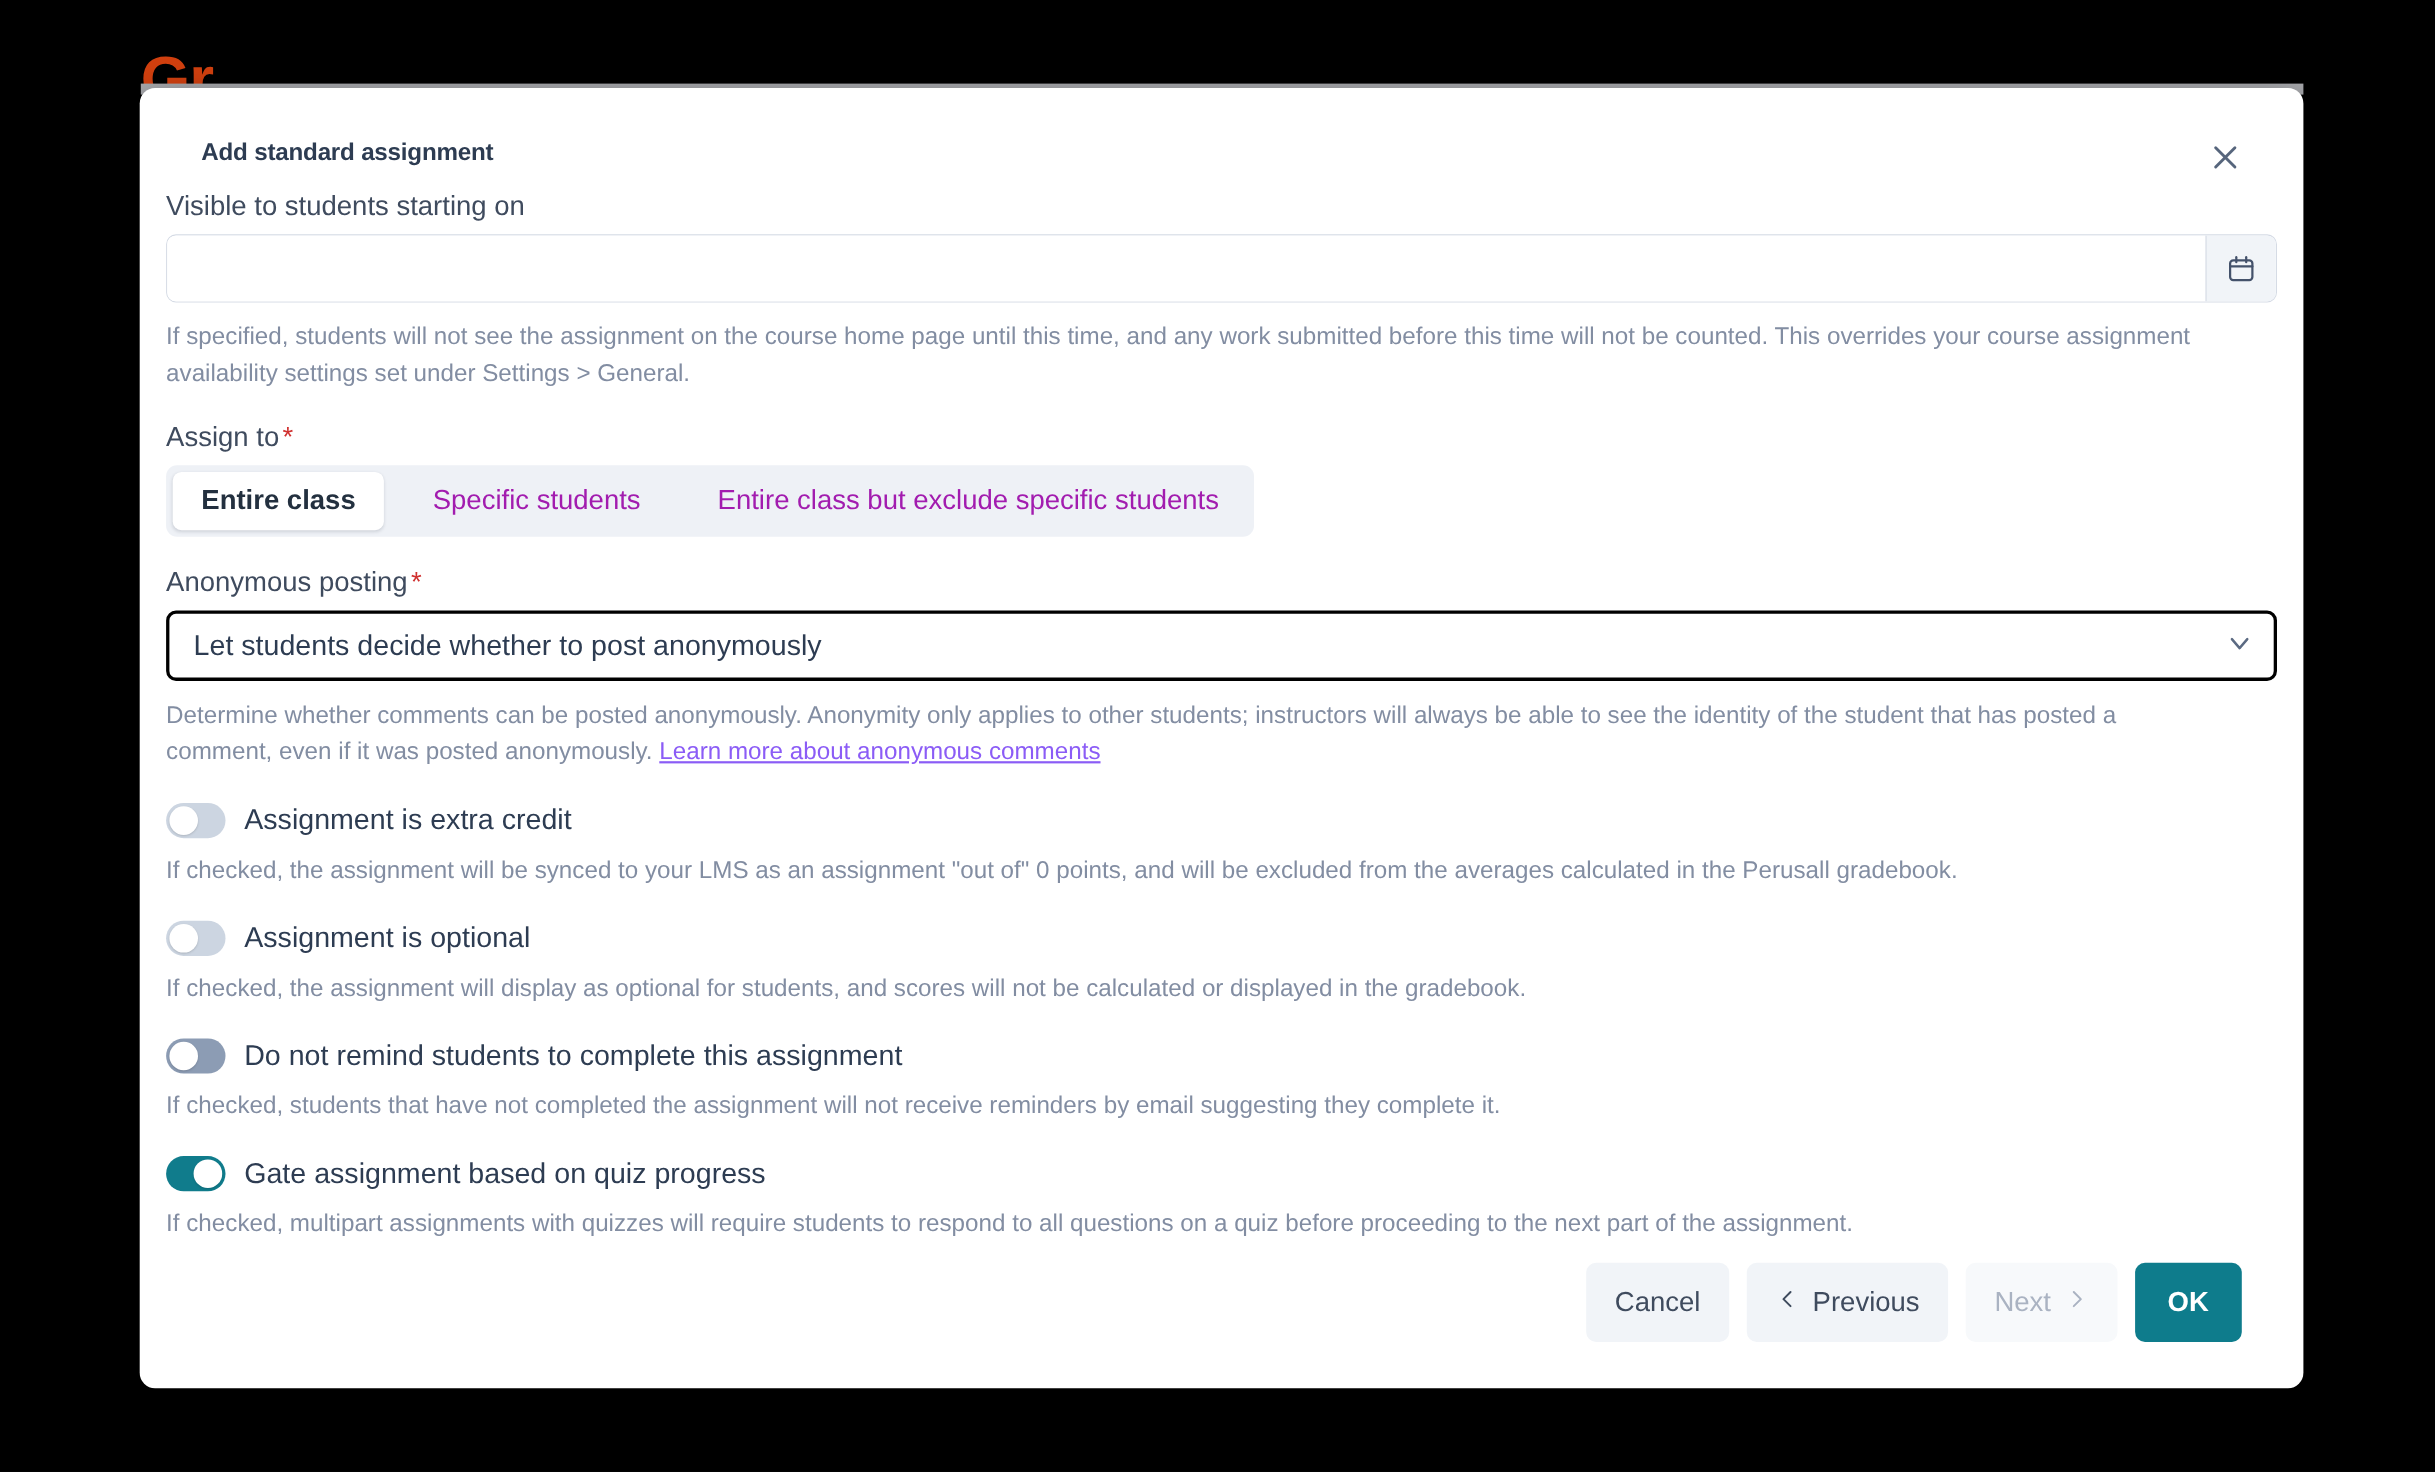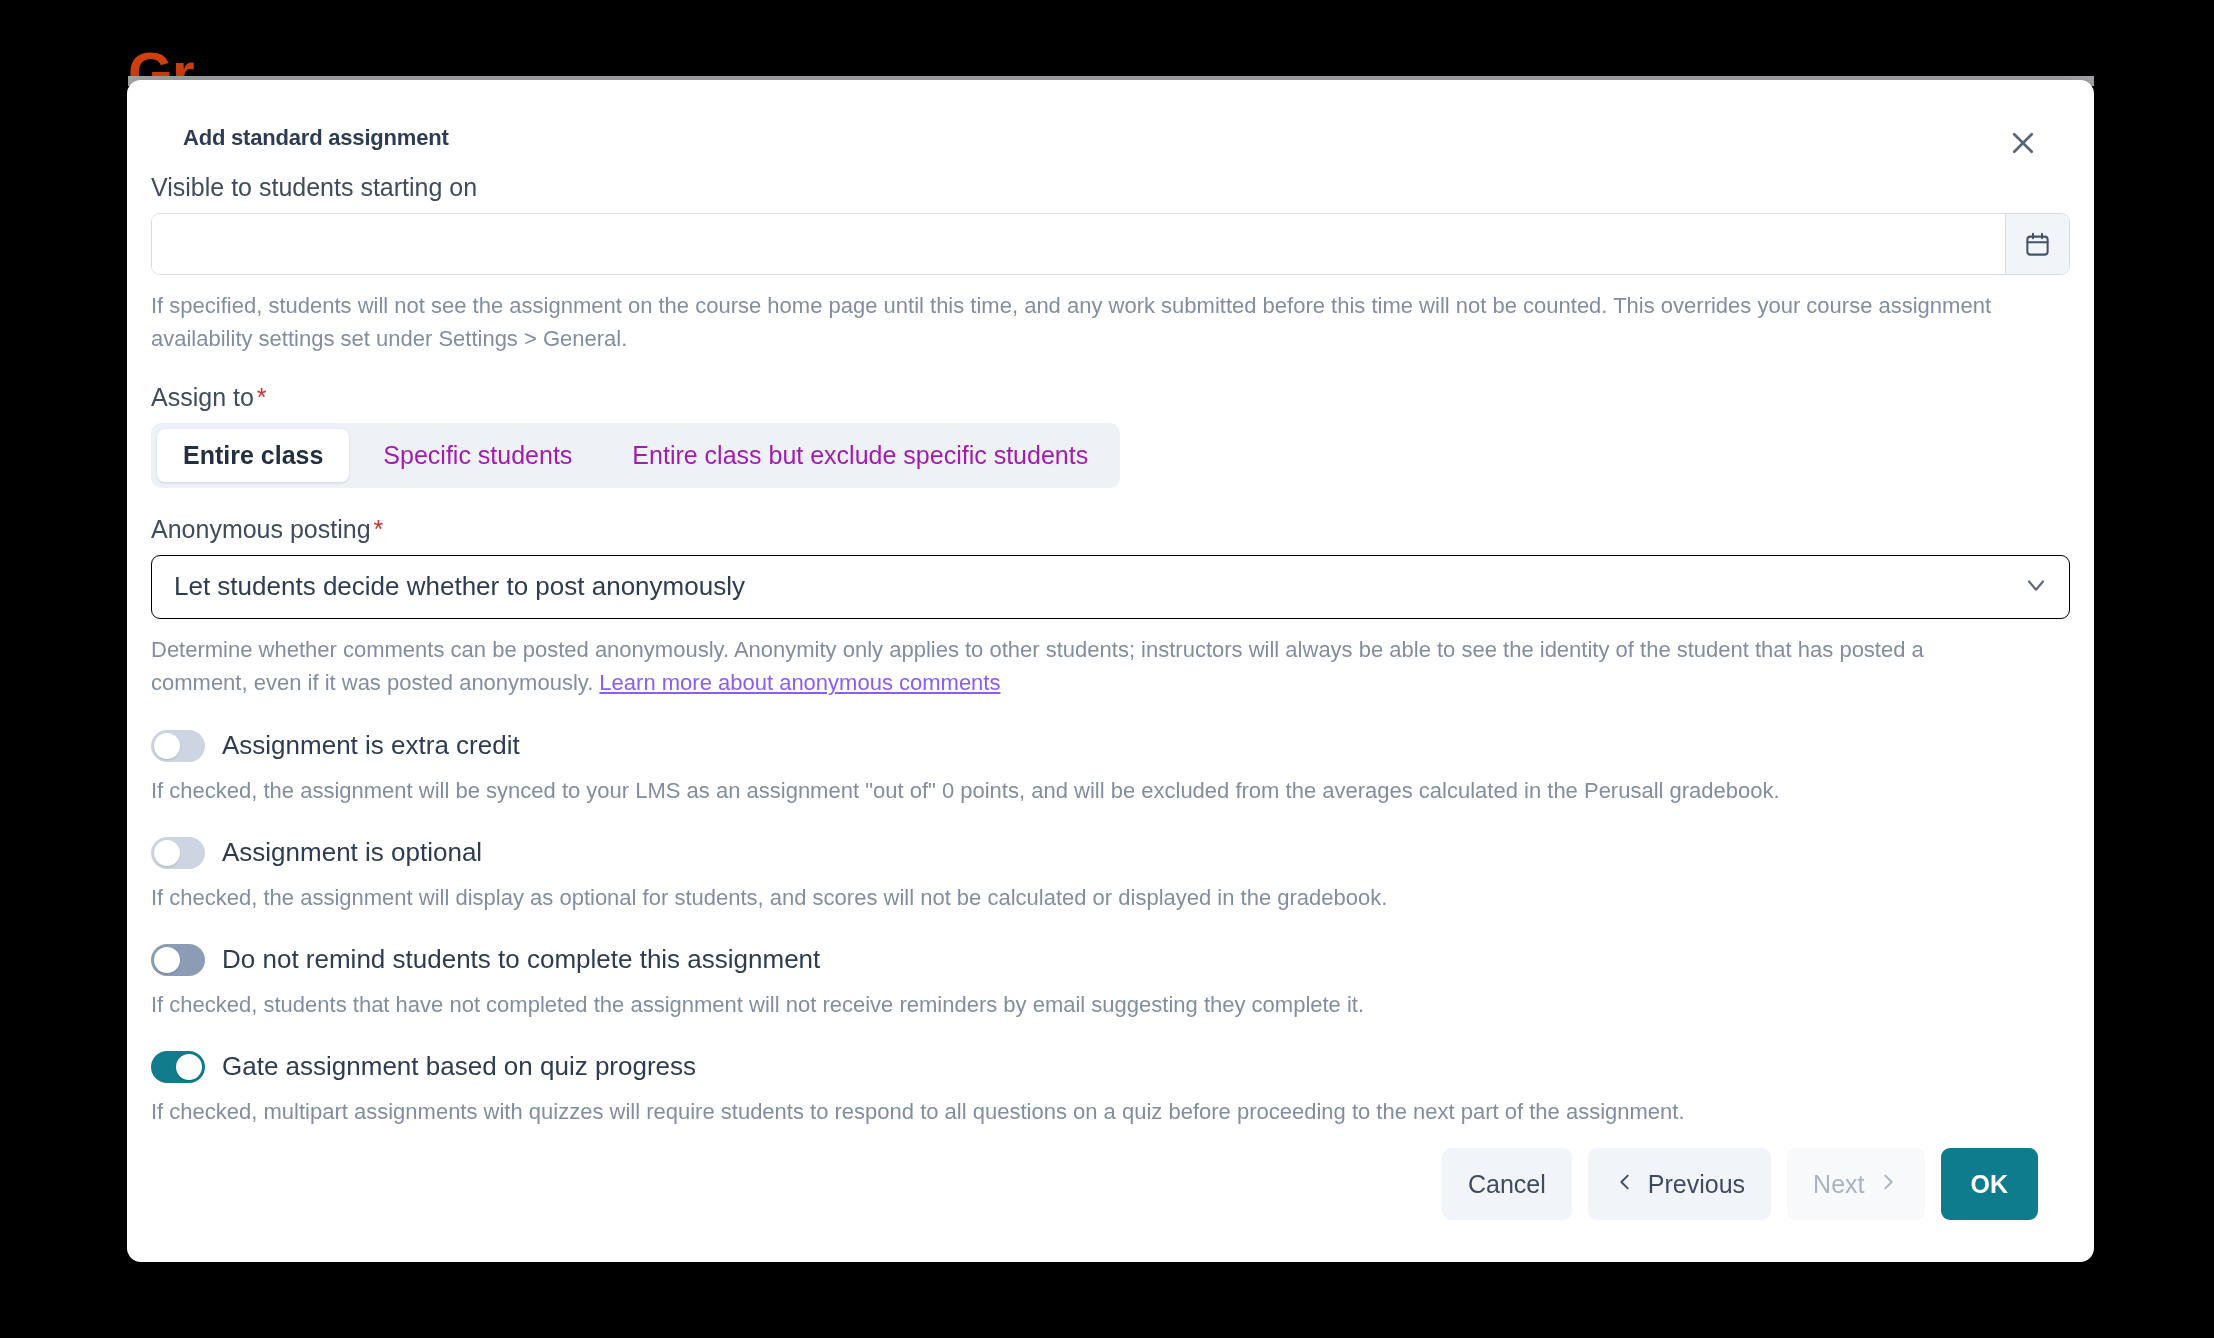--- a/index.html
+++ b/index.html
@@ -146,21 +146,21 @@
   }
 
   .spacer-lg { height: 26px; }
 
   
   .segmented {
     display: inline-flex;
     background: #eef1f6;
     border-radius: 10px;
     padding: 6px;
-    gap: 8px;
+    gap: 18px;
   }
   .seg {
     font-size: 25px;
     padding: 12px 26px;
     border-radius: 8px;
     border: none;
     background: transparent;
     color: #a21caf;
     cursor: pointer;
     font-family: "Liberation Sans", sans-serif;
@@ -175,21 +175,21 @@
 
   
   .select-wrap {
     position: relative;
     width: 100%;
     height: 64px;
   }
   .select-box {
     width: 100%;
     height: 100%;
-    border: 1px solid #000000;
+    border: 3px solid #000000;
     border-radius: 9px;
     background: #ffffff;
     font-size: 26px;
     color: #2d3c52;
     padding: 0 60px 0 22px;
     display: flex;
     align-items: center;
     cursor: pointer;
     font-family: "Liberation Sans", sans-serif;
   }

